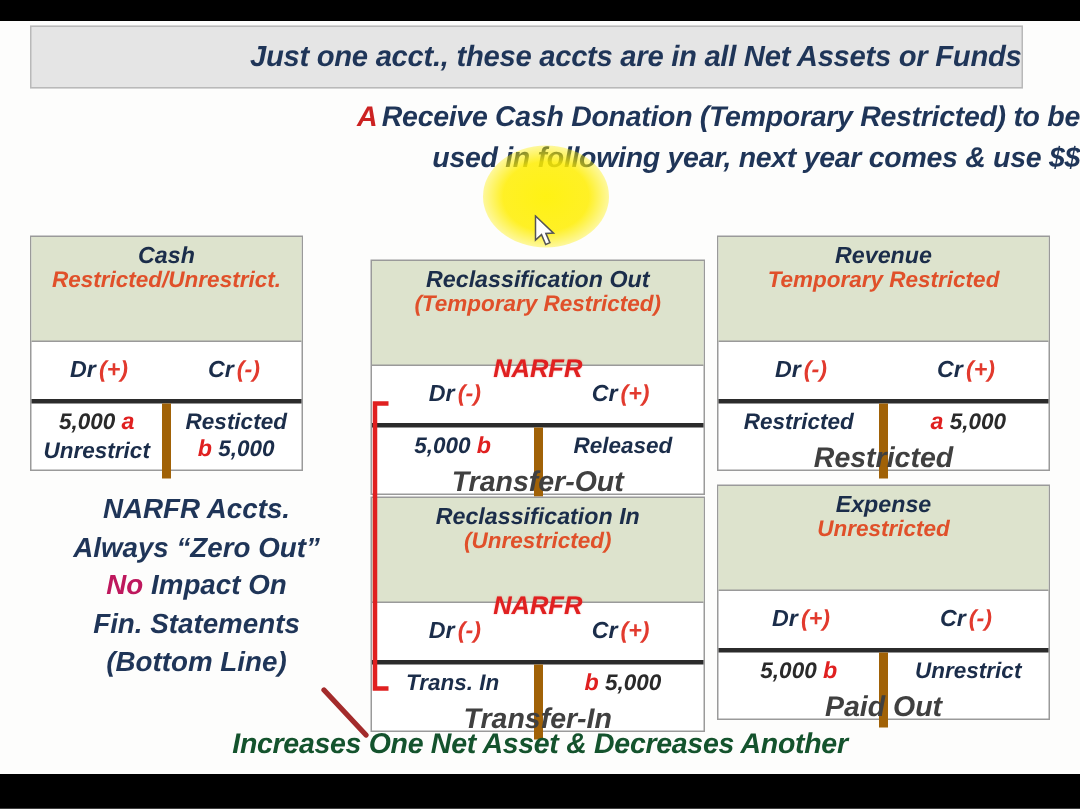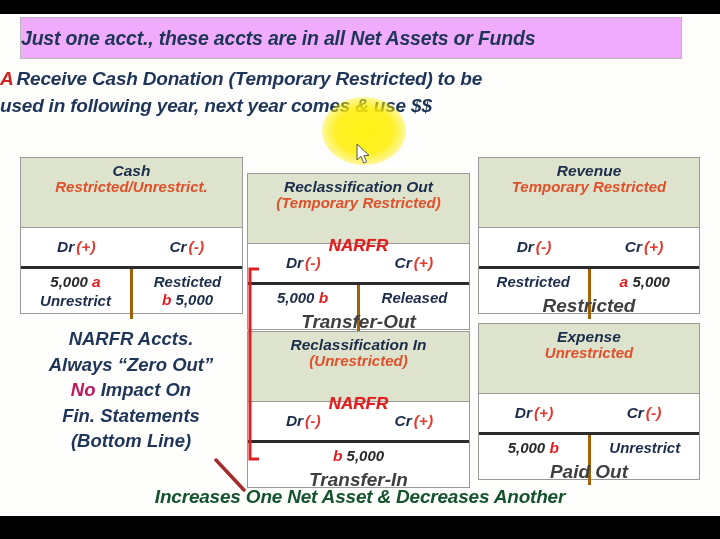--- a/index.html
+++ b/index.html
@@ -14,32 +14,32 @@
     width:720px;height:502px;
     background:#fdfdfc;
     overflow:hidden;
   }
   .letterbox-top{position:absolute;left:0;top:0;width:720px;height:14px;background:#000;}
   .letterbox-bottom{position:absolute;left:0;top:516px;width:720px;height:23px;background:#000;}
 
   
   #title-box{
     position:absolute;left:20px;top:3px;width:660px;height:40px;
-    border:1px solid #b9b9b9;background:#f0abfc;
-    display:flex;align-items:center;justify-content:flex-start;
+    border:1px solid #b9b9b9;background:#e5e5e5;
+    display:flex;align-items:center;justify-content:flex-end;
   }
   #title-text{
     font-style:italic;font-weight:bold;font-size:19.5px;
     color:#1f3558;letter-spacing:-0.2px;white-space:nowrap;
   }
 
   
   #stmt{
     position:absolute;left:0;top:52px;width:720px;
-    text-align:left;line-height:1.42;
+    text-align:right;line-height:1.42;
   }
   #stmt .line{font-style:italic;font-weight:bold;font-size:19px;color:#1f3558;letter-spacing:-0.2px;}
   #stmt .mark-a{color:#cc2222;font-weight:bold;font-style:italic;font-size:19px;margin-right:3px;}
 
   
   #spotlight{
     position:absolute;left:322px;top:83px;width:84px;height:68px;
     border-radius:50%;
     background:radial-gradient(ellipse at center, rgba(255,241,0,.92) 0%, rgba(255,238,0,.85) 48%, rgba(255,240,0,.35) 72%, rgba(255,240,0,0) 100%);
     pointer-events:none;
@@ -65,21 +65,21 @@
   }
   .drcr > div{
     flex:1;display:flex;align-items:center;justify-content:center;
     font-style:italic;font-weight:bold;font-size:15.5px;color:#1b2d4a;
   }
   .drcr .sgn{color:#e23a2e;margin-left:2px;}
   .tdata{display:flex;position:relative;}
   .tdata > .cell{
     flex:1;padding:4px 6px 6px;box-sizing:border-box;min-height:50px;
   }
-  .tdata > .cell.left{border-right:3px solid #a16207;}
+  .tdata > .cell.left{border-right:6px solid #a16207;}
   .ln{font-style:italic;font-weight:bold;font-size:15px;color:#1b2d4a;line-height:1.2;white-space:nowrap;}
   .amt{font-style:italic;font-weight:bold;font-size:15px;color:#2a2a2a;}
   .tag{font-style:italic;font-weight:bold;font-size:15.5px;color:#e02020;}
   .c{text-align:center;}
   .overlay-big{
     position:absolute;left:0;right:0;bottom:2px;text-align:center;
     font-style:italic;font-weight:bold;font-size:19px;color:#404040;
     z-index:3;pointer-events:none;white-space:nowrap;
   }
 
@@ -115,21 +115,21 @@
     </div>
     <div class="line">used in following year, next year comes &amp; use $$</div>
   </div>
 
   <div id="spotlight"></div>
 
   <svg id="cursor" viewBox="0 0 16 22">
     <polygon points="1,1 1,17 5,13.4 7.8,20 10.6,18.8 7.9,12.6 13,12.4" fill="#ffffff" stroke="#555555" stroke-width="1"></polygon>
   </svg>
 
-  <div class="tbox" style="left:20px;top:143px;width:223px;height:157px;">
+  <div class="tbox" style="left:20px;top:143px;width:182px;height:157px;">
     <div class="thead" style="height:60px;">
       <div class="h1">Cash</div>
       <div class="h2">Restricted/Unrestrict.</div>
     </div>
     <div class="drcr">
       <div>
         <span>Dr</span>
         <span class="sgn">(+)</span>
       </div>
       <div>
@@ -224,20 +224,23 @@
       <div>
         <span>Dr</span>
         <span class="sgn">(-)</span>
       </div>
       <div>
         <span>Cr</span>
         <span class="sgn">(+)</span>
       </div>
     </div>
     <div class="tdata">
+      <div class="cell left">
+        <div class="ln c">Trans. In</div>
+      </div>
       <div class="cell">
         <div class="ln c">
           <span class="tag">b</span>
           <span class="amt">5,000</span>
         </div>
       </div>
       <div class="overlay-big">Transfer-In</div>
     </div>
   </div>
 

